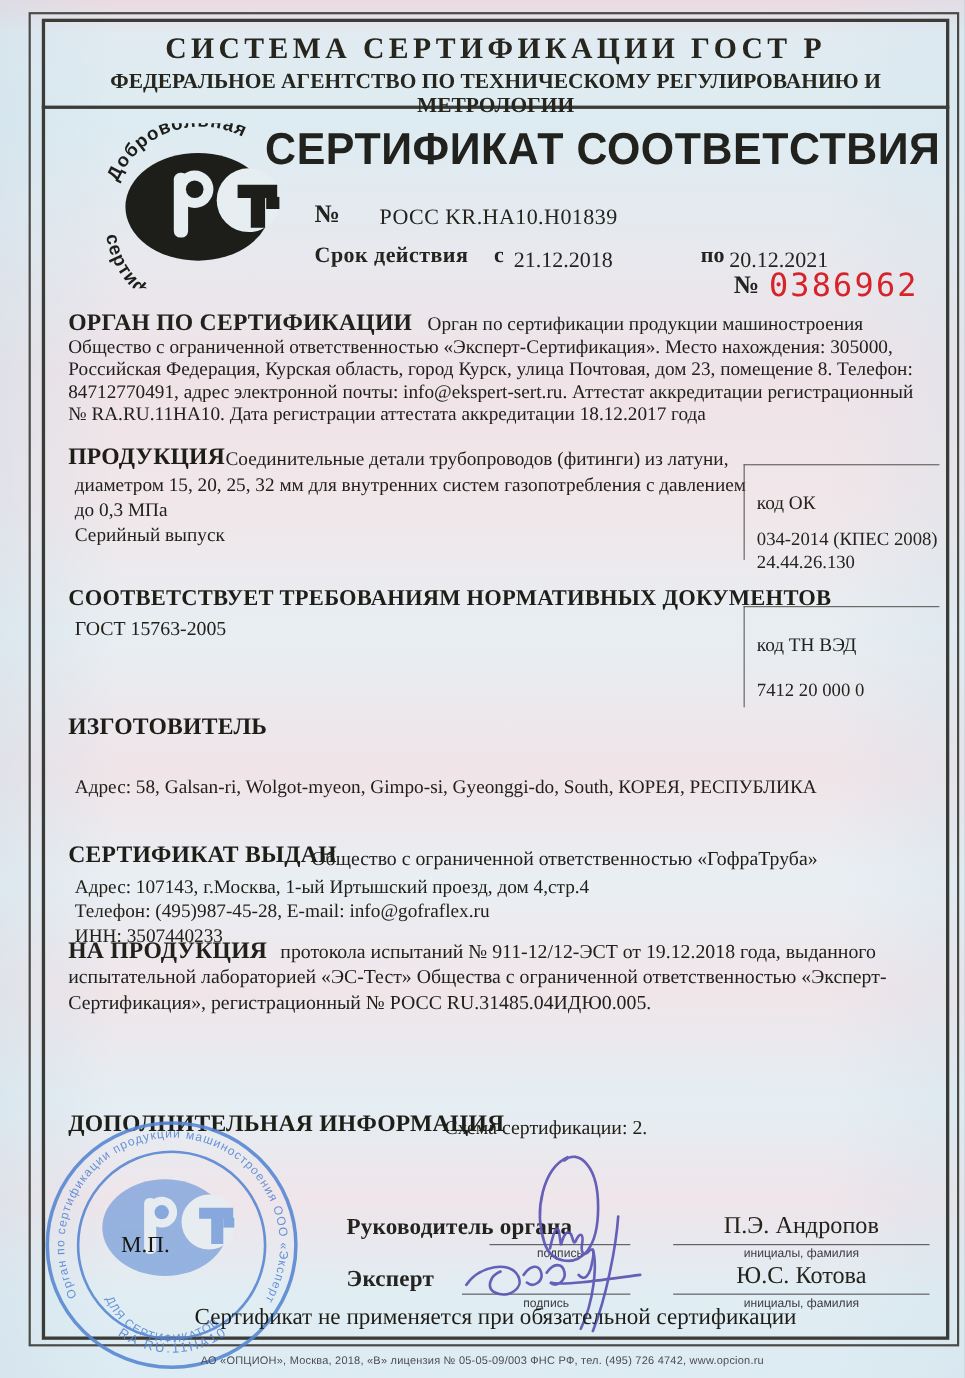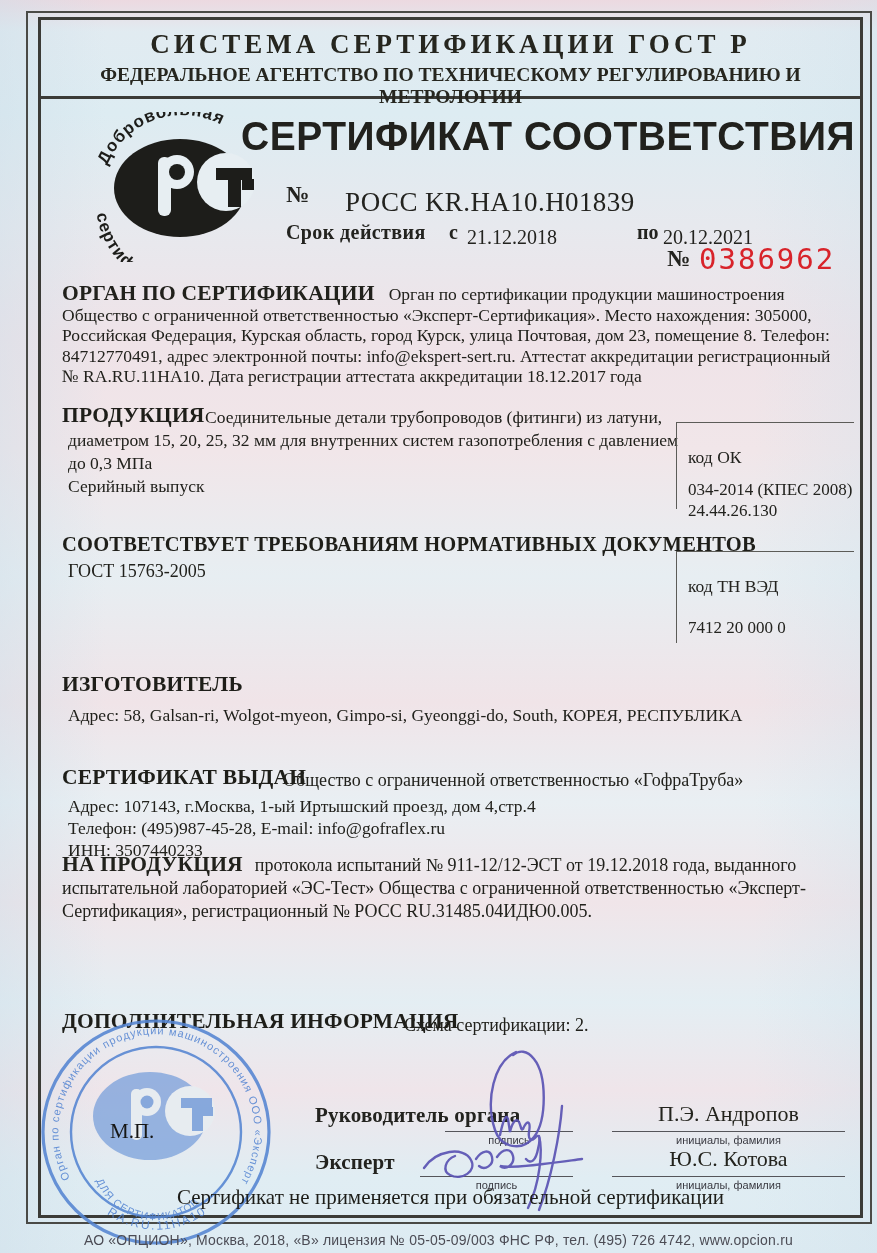--- a/index.html
+++ b/index.html
@@ -11,42 +11,42 @@
       linear-gradient(180deg,#ecd9e0 0%,#e1ebf1 2.5%,#ddecf2 9%,#e7e9ee 18%,#efe3e8 27%,#f1e6e9 36%,#e7eef2 46%,#f0e4e8 56%,#e9eff3 64%,#f0e5e9 72%,#e4eef3 80%,#efe5ea 87%,#e0edf3 94%,#ddebf2 100%);
   }
   .abs{position:absolute;}
   .frame-outer{position:absolute;left:26px;top:11px;right:5px;bottom:29px;border:2px solid #4a4a46;}
   .frame-inner{position:absolute;left:38px;top:17px;right:14px;bottom:35px;border:3px solid #3b3b37;}
   .header-rule{position:absolute;left:38px;top:96px;right:14px;height:3px;background:#3b3b37;}
   .hdr1{position:absolute;left:40px;right:16px;top:29px;text-align:center;font-weight:bold;font-size:27px;letter-spacing:4px;color:#26261f;}
   .hdr2{position:absolute;left:40px;right:16px;top:64px;text-align:center;font-weight:bold;font-size:19.5px;letter-spacing:0px;color:#26261f;}
   .cert-title{position:absolute;left:241px;top:114px;width:620px;font-family:"Liberation Sans",sans-serif;font-weight:bold;font-size:39px;letter-spacing:.5px;color:#21211d;white-space:nowrap;transform:scaleY(1.04);transform-origin:left top;}
   .no-label{position:absolute;left:286px;top:182px;font-weight:bold;font-size:23px;}
-  .no-value{position:absolute;left:345px;top:187px;font-size:27px;letter-spacing:.4px;}
+  .no-value{position:absolute;left:345px;top:187px;font-size:20px;letter-spacing:.4px;}
   .val-label{position:absolute;left:286px;top:221px;font-weight:bold;font-size:20px;letter-spacing:.4px;}
   .val-c{position:absolute;left:449px;top:221px;font-weight:bold;font-size:20px;}
   .val-from{position:absolute;left:467px;top:226px;font-size:20px;}
   .val-po{position:absolute;left:637px;top:221px;font-weight:bold;font-size:20px;}
   .val-to{position:absolute;left:663px;top:226px;font-size:20px;}
   .blank-no-label{position:absolute;left:667px;top:246px;font-weight:bold;font-size:23px;}
   .blank-no{position:absolute;left:699px;top:242px;font-family:"DejaVu Sans Mono",monospace;font-size:29px;letter-spacing:2px;color:#d8232a;}
   .para{position:absolute;font-size:17.5px;line-height:20.5px;color:#21211c;}
   .para .inlbl{font-weight:bold;font-size:21.5px;letter-spacing:.2px;margin-right:14px;}
   .txt{position:absolute;font-size:17.5px;color:#21211c;white-space:nowrap;}
   .seclabel{position:absolute;font-weight:bold;font-size:21.5px;letter-spacing:.2px;color:#1e1e19;white-space:nowrap;}
   .codebox{position:absolute;left:676px;width:178px;border-top:1.8px solid #5c5c58;border-left:1.8px solid #5c5c58;padding:24px 0 0 11px;box-sizing:border-box;}
   .codebox .cl{font-size:17.5px;}
   .codebox .cv{font-size:17px;line-height:21px;margin-top:11px;white-space:nowrap;}
   .sigline{position:absolute;border-top:1.7px solid #55555a;}
   .sigcap{position:absolute;font-family:Liberation Sans, sans-serif;font-size:11px;color:#3a3a42;text-align:center;}
   .signame{position:absolute;font-size:22px;text-align:center;color:#23231d;}
   .siglabel{position:absolute;font-weight:bold;font-size:21px;letter-spacing:.2px;white-space:nowrap;}
   .mp{position:absolute;left:110px;top:1119px;font-size:21px;color:#161614;}
   .footnote{position:absolute;left:38px;right:14px;top:1185px;text-align:center;font-size:21px;color:#1d1d18;}
-  .imprint{position:absolute;left:0;right:0;top:1232px;text-align:center;font-family:"Liberation Sans",sans-serif;font-size:14px;color:#4c4c55;letter-spacing:.2px;}
+  .imprint{position:absolute;left:0;right:0;top:1232px;text-align:center;font-family:"Liberation Sans",sans-serif;font-size:10px;color:#4c4c55;letter-spacing:.2px;}
   .stamp{position:absolute;left:28px;top:1010px;opacity:.88;}
   .inksig{position:absolute;left:400px;top:1038px;}
 </style>
 </head>
 <body>
 
 <div class="page">
 
   <div class="frame-outer"></div>
   <div class="frame-inner"></div>
@@ -110,21 +110,21 @@
   <div class="seclabel" style="left:62px;top:533px;font-size:20.5px;">СООТВЕТСТВУЕТ ТРЕБОВАНИЯМ НОРМАТИВНЫХ ДОКУМЕНТОВ</div>
   <div class="txt" style="left:68px;top:561px;font-size:18px;">ГОСТ 15763-2005</div>
 
   <div class="codebox" style="top:551px;height:92px;">
     <div class="cl">код ТН ВЭД</div>
     <div class="cv" style="margin-top:20px;">
       <div>7412 20 000 0</div>
     </div>
   </div>
 
-  <div class="seclabel" style="left:62px;top:672px;">ИЗГОТОВИТЕЛЬ</div>
+  <div class="seclabel" style="left:62px;top:648px;">ИЗГОТОВИТЕЛЬ</div>
   <div class="txt" style="left:68px;top:705px;">Адрес: 58, Galsan-ri, Wolgot-myeon, Gimpo-si, Gyeonggi-do, South, КОРЕЯ, РЕСПУБЛИКА</div>
 
   <div class="seclabel" style="left:62px;top:765px;">СЕРТИФИКАТ ВЫДАН</div>
   <div class="txt" style="left:283px;top:770px;font-size:18px;">Общество с ограниченной ответственностью  «ГофраТруба»</div>
   <div class="txt" style="left:68px;top:796px;">Адрес: 107143, г.Москва, 1-ый Иртышский проезд, дом 4,стр.4</div>
   <div class="txt" style="left:68px;top:818px;">Телефон: (495)987-45-28, E-mail: info@gofraflex.ru</div>
   <div class="txt" style="left:68px;top:840px;">ИНН: 3507440233</div>
 
   <p class="para" style="left:62px;top:853px;width:775px;margin:0;font-size:18px;line-height:23px;">
     <span class="inlbl" style="margin-right:12px;">НА ПРОДУКЦИЯ</span><span>протокола испытаний № 911-12/12-ЭСТ от 19.12.2018 года, выданного испытательной лабораторией «ЭС-Тест» Общества с ограниченной ответственностью «Эксперт-Сертификация», регистрационный № РОСС RU.31485.04ИДЮ0.005.</span>

